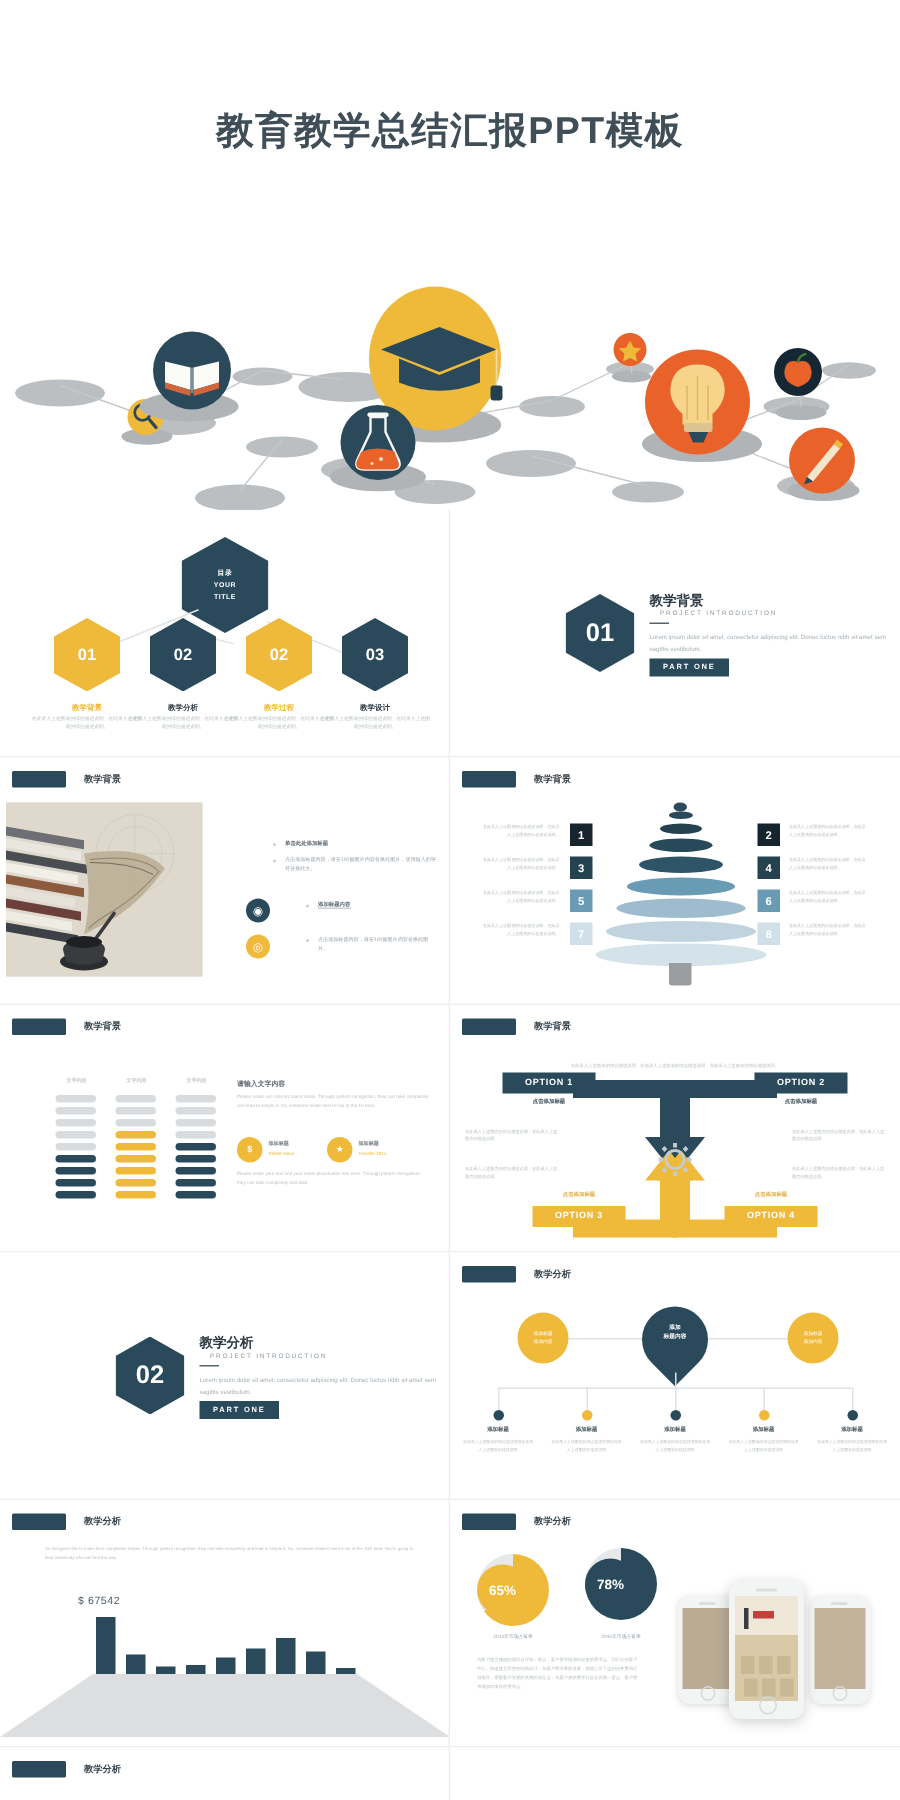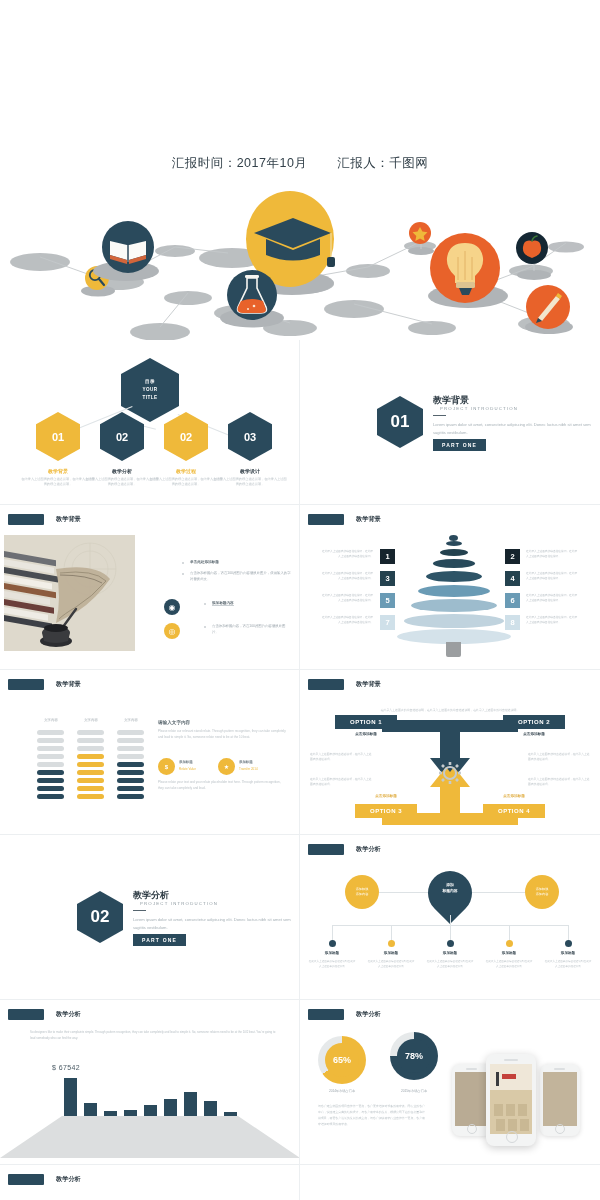--- a/index.html
+++ b/index.html
@@ -115,42 +115,38 @@
     color:#fff;font-size:3.2px;line-height:1.6;text-align:center;}
   .org-node{position:absolute;width:7px;height:7px;border-radius:50%;}
   .org-cap{position:absolute;width:48px;text-align:center;font-size:3.6px;font-weight:bold;color:#3f4e57;}
   .org-desc{position:absolute;width:48px;text-align:center;font-size:2.6px;line-height:1.75;color:#b7bfc4;}
   .ln{position:absolute;background:#dde2e5;}
   .bar-val{position:absolute;font-size:7px;color:#4a5a64;letter-spacing:.4px;}
   .bc-lead{position:absolute;font-size:2.9px;line-height:2;color:#b9c1c6;width:250px;}
 
   
   .donut{position:absolute;width:48px;height:48px;border-radius:50%;
-    display:flex;align-items:center;justify-content:center;}
+    display:flex;align-items:center;justify-content:flex-start;}
   .donut-in{width:34px;height:34px;border-radius:50%;display:flex;
     align-items:center;justify-content:center;font-size:9px;color:#fff;font-weight:bold;}
   .donut-cap{position:absolute;width:70px;text-align:center;font-size:3.2px;color:#9aa4ab;}
   .dn-body{position:absolute;font-size:2.9px;line-height:2.1;color:#b8c0c5;width:108px;}
   .phone{position:absolute;background:#f3f4f4;border-radius:8px;
     box-shadow:0 1px 5px rgba(0,0,0,.14);}
   .phone-scr{position:absolute;overflow:hidden;background:#cfc6b6;}
   .phone-home{position:absolute;border-radius:50%;border:.8px solid #d5d8da;}
   .phone-spk{position:absolute;border-radius:2px;background:#dcdfe1;}
 </style>
 </head>
 <body>
 
 <div class="page">
 
   <div class="hero">
-    <div class="hero-sub">
-      <span>汇报时间：2017年10月</span>
-      <span class="gap"></span>
-      <span>汇报人：千图网</span>
-    </div>
+    <div class="hero-title">教育教学总结汇报PPT模板</div>
 
     <svg class="hero-art" viewBox="0 0 600 155">
       <defs>
         <radialGradient id="shg" cx="50%" cy="50%" r="50%">
           <stop offset="60%" stop-color="#b3b7ba" stop-opacity=".85"></stop>
           <stop offset="100%" stop-color="#b3b7ba" stop-opacity=".25"></stop>
         </radialGradient>
       </defs>
 
       <g fill="#b0b4b7" opacity=".85">

